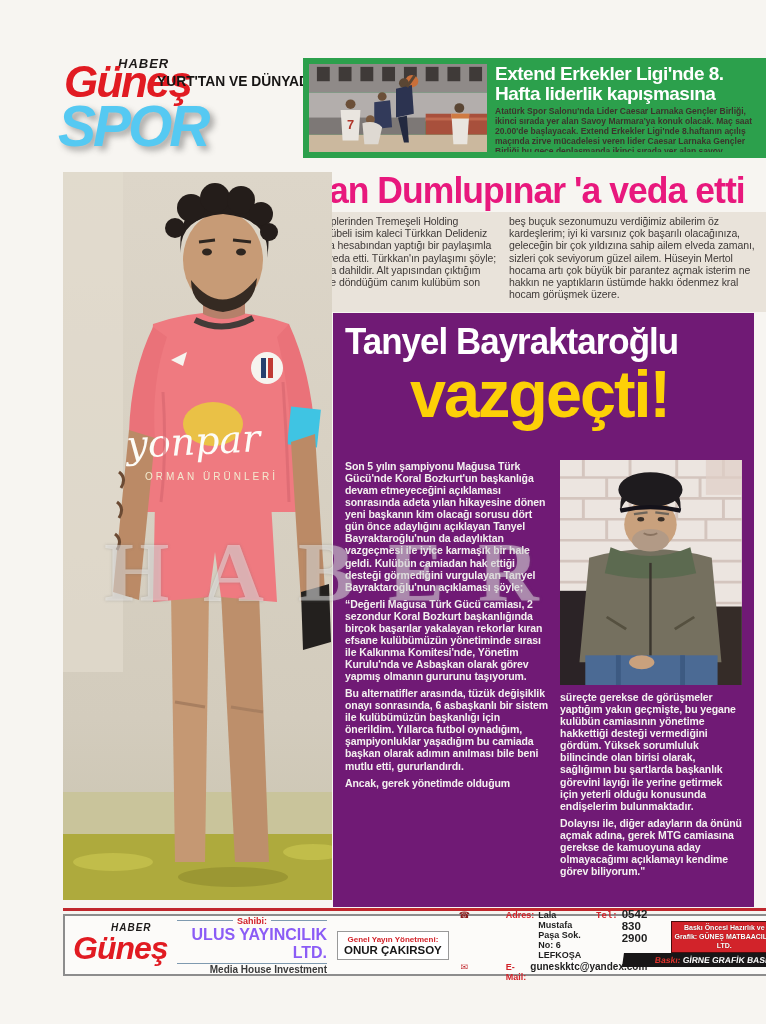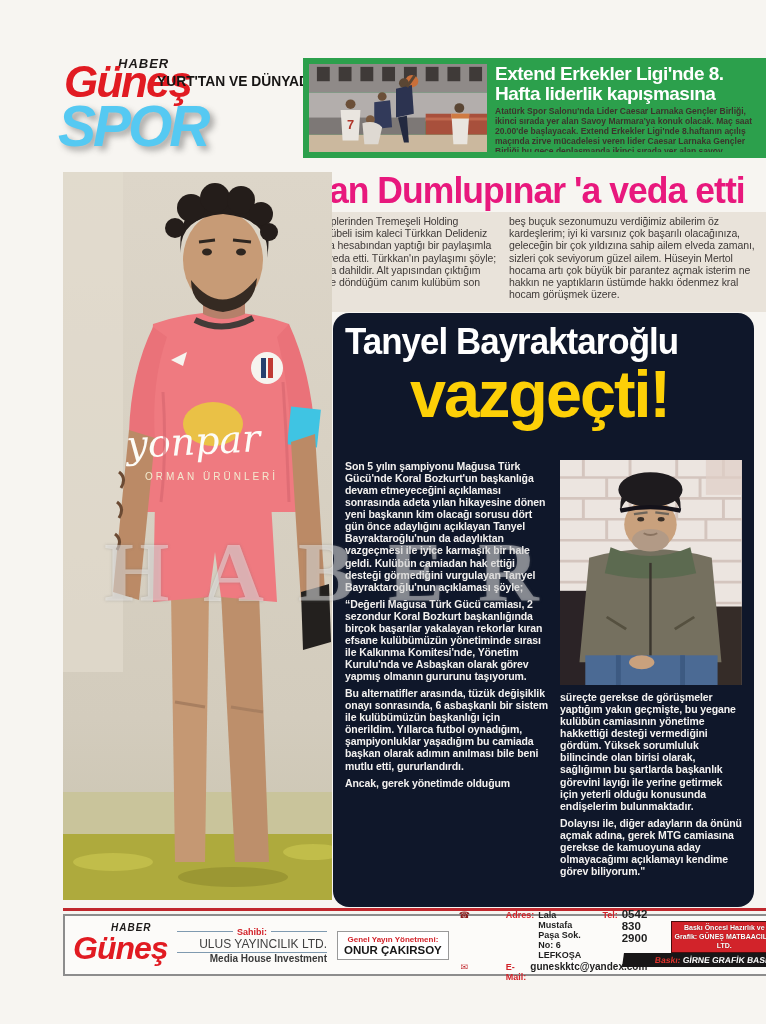--- a/index.html
+++ b/index.html
@@ -23,49 +23,49 @@
   
   .veda-head { position:absolute; left:237px; top:170px; width:540px; font-size:37px; font-weight:bold; color:#e8187d; letter-spacing:-1px; transform:scaleX(.96); transform-origin:left; white-space:nowrap; }
   .veda-body { position:absolute; left:237px; top:212px; width:533px; height:100px; background:#e9e3da; display:flex; gap:9px; padding:3px 2px 3px 4px; }
   .veda-col { width:50%; font-size:10.5px; line-height:1.16; color:#3f3a38; letter-spacing:-0.1px; }
   .veda-col p { margin:0; }
   
   .keeper { position:absolute; left:63px; top:172px; width:269px; height:728px; }
   
   .watermark { position:absolute; left:104px; top:524px; z-index:30; font-family:"Liberation Serif", serif; font-size:84px; font-weight:bold; letter-spacing:34px; color:rgba(255,255,255,0.42); text-shadow:0 0 3px rgba(110,110,110,0.35); pointer-events:none; }
   
-  .blackbox { position:absolute; left:333px; top:313px; width:421px; height:594px; background:#0f172a; padding:10px 12px;border-radius:16px; }
+  .blackbox { position:absolute; left:333px; top:313px; width:421px; height:594px; background:#701a75; padding:10px 12px; }
   .vaz-name { color:#ffffff; font-size:36px; font-weight:bold; letter-spacing:-1px; line-height:1.05; white-space:nowrap; transform:scaleX(.97); transform-origin:left; }
   .vaz-verb { color:#fdd007; font-size:66px; font-weight:bold; letter-spacing:-2px; line-height:1.02; text-align:center; transform:scaleX(.98); transform-origin:left; }
   .vaz-body { position:absolute; left:12px; right:12px; top:147px; bottom:6px; display:flex; gap:10px; overflow:hidden;justify-content:center; }
   .vaz-col-l { width:53%; color:#f4f2f0; font-size:10.5px; font-weight:bold; line-height:1.15; letter-spacing:-0.1px; }
   .vaz-col-l p { margin:0 0 5px 0; }
   .vaz-col-r { width:47%; color:#f4f2f0; font-size:10.5px; font-weight:bold; line-height:1.15; letter-spacing:-0.1px; }
   .vaz-col-r p { margin:0 0 5px 0; }
   .man-photo { width:100%; height:225px; margin-bottom:4px; }
   
   .footer-line { position:absolute; left:63px; top:908px; width:707px; height:3px; background:#c0272d; }
   .footer { position:absolute; left:63px; top:914px; width:707px; height:62px; background:#fcfbf9; border:2px solid #8d8d8d; display:flex; align-items:center; padding:2px 6px; gap:10px; }
   .f-logo { position:relative; width:96px; height:50px; flex:none; }
   .f-logo-haber { position:absolute; left:40px; top:2px; font-size:10px; font-weight:bold; font-style:italic; color:#1d1a19; letter-spacing:1px; }
   .f-logo-gunes { position:absolute; left:2px; top:10px; font-size:32px; font-weight:bold; font-style:italic; color:#e11b22; letter-spacing:-1px; }
   .f-owner { flex:none; width:150px; text-align:right; }
   .f-owner-label { color:#d2232a; font-size:9px; font-weight:bold; display:flex; align-items:center; gap:4px; justify-content:center; }
   .f-owner-label::before, .f-owner-label::after { content:""; flex:1; border-top:1px solid #7f9ab0; }
-  .f-owner-name { color:#404040; font-size:12px; font-weight:normal; border-bottom:1px solid #7f9ab0; padding-bottom:1px; }
+  .f-owner-name { color:#8b5cf6; font-size:16px; font-weight:bold; border-bottom:1px solid #7f9ab0; padding-bottom:1px; }
   .f-owner-sub { color:#3a3a3a; font-size:10px; font-weight:bold; }
   .f-editor { flex:none; border:1px solid #999; padding:3px 6px; text-align:center; background:#fff; }
   .f-editor-label { color:#d2232a; font-size:8px; font-weight:bold; }
   .f-editor-name { color:#161616; font-size:11.5px; font-weight:bold; }
   .f-contacts { flex:1; font-size:9px; }
   .f-row { display:flex; align-items:baseline; gap:4px; margin:1px 0; }
   .f-icon { width:11px; flex:none; text-align:center; }
   .red-label { color:#d2232a; font-weight:bold;margin-left:32px; }
   .dark-val { color:#1e1e1e; font-weight:bold; }
-  .f-tel { margin-left:10px; }
+  .f-tel { margin-left:10px;font-family:Liberation Mono, monospace; }
   .f-num-big { font-size:11.5px; }
   .f-subemail { color:#6b6b6b; font-size:8px; font-weight:normal; }
   .f-right { flex:none; width:128px; position:relative; height:52px; }
   .f-prepress { position:absolute; left:14px; top:2px; width:106px; background:#d2232a; border:1px solid #4a0d0d; color:#fff; font-size:7px; font-weight:bold; text-align:center; padding:2px 2px; line-height:1.25; text-shadow:0 0 1px #6e0c0c; }
   .f-print { position:absolute; left:-34px; top:34px; width:168px; background:#181617; color:#fff; font-size:8.5px; font-weight:bold; text-align:center; padding:2px 0; transform:skewX(-8deg); white-space:nowrap; }
   .f-print .red-label { color:#e2342d; }
 </style>
 </head>
 <body>
 

